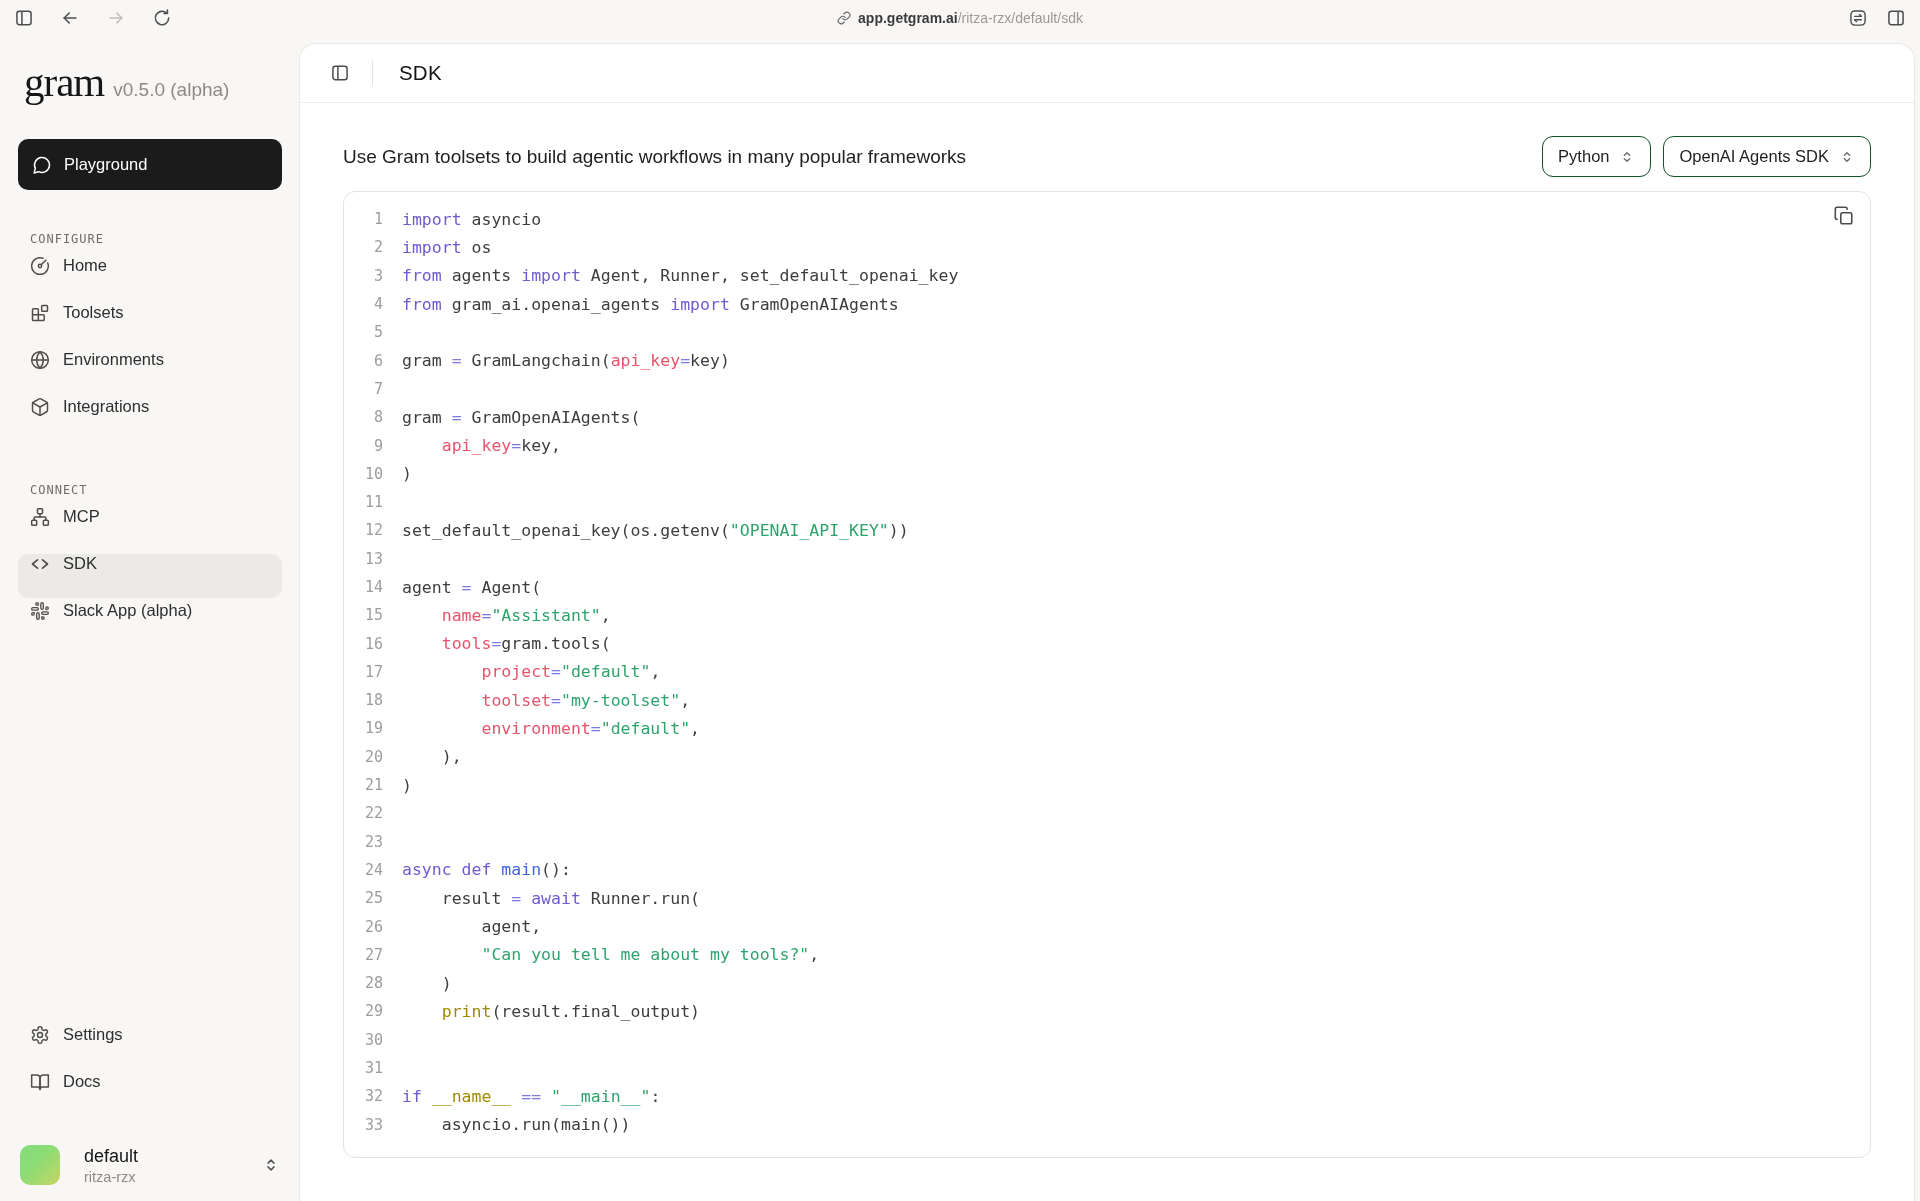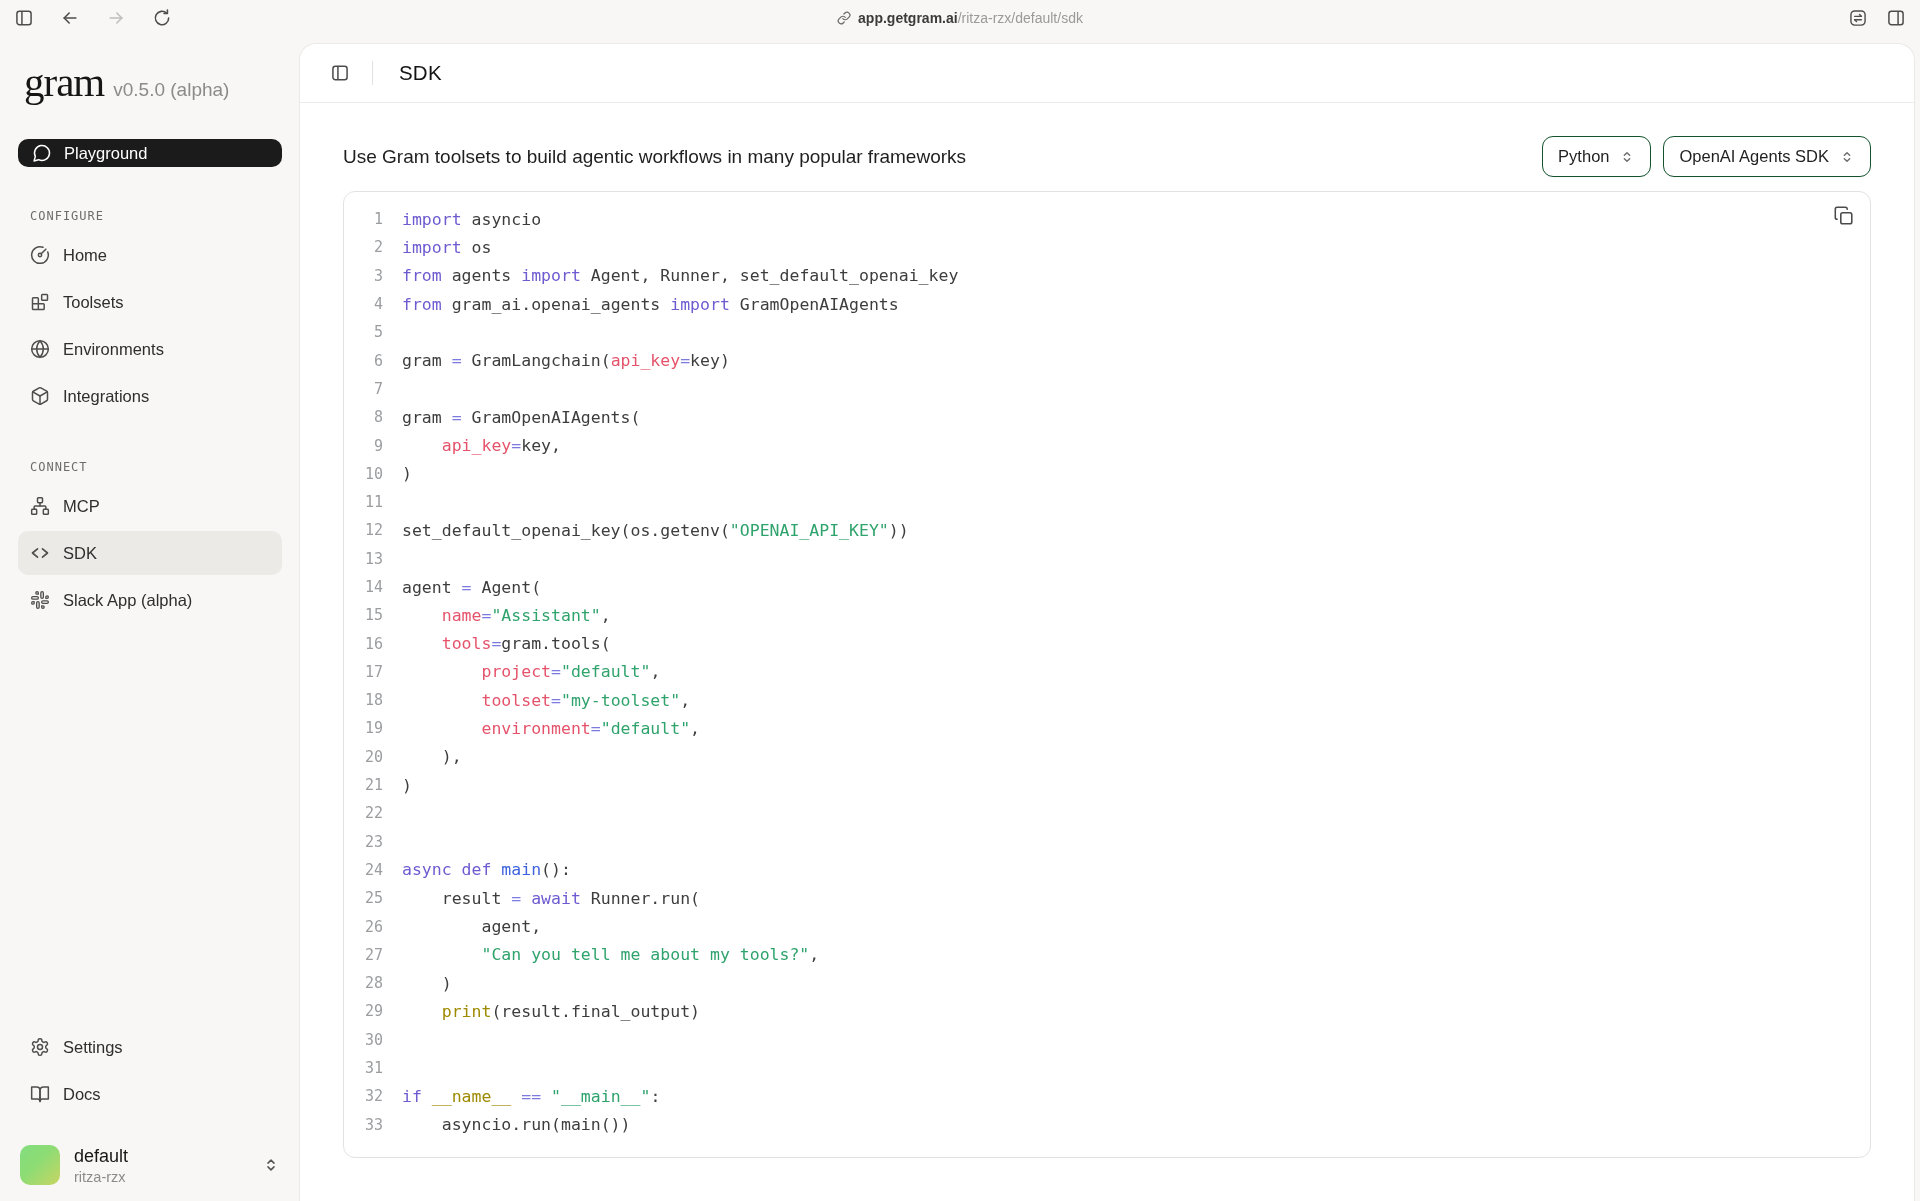--- a/index.html
+++ b/index.html
@@ -17,33 +17,33 @@
   .bb-url .path { color:#9c9a97; }
   .bb-right { margin-left:auto; display:flex; align-items:center; gap:18px; }
 
   
   .app { display:flex; height:1165px; }
   .sidebar { width:300px; flex:0 0 300px; display:flex; flex-direction:column; padding:0 18px 16px 18px; }
   .logo-row { margin-top:26px; display:flex; align-items:baseline; gap:9px; padding-left:6px; }
   .logo { font-family:"Liberation Serif", serif; font-size:41px; line-height:1; color:#161616; letter-spacing:-1px; }
   .version { font-size:19px; color:#8d8b88; }
 
-  .playground-btn { margin-top:36px; height:28px; border-radius:10px; background:#1b1b1b; color:#fff;
+  .playground-btn { margin-top:36px; height:51px; border-radius:10px; background:#1b1b1b; color:#fff;
     display:flex; align-items:center; gap:12px; padding:0 14px; font-size:16.5px; cursor:pointer; border:none; }
   .playground-btn .icon { width:20px; height:20px; }
 
   .side-section-label { margin-top:42px; margin-bottom:10px; padding-left:12px;
     font-family:"DejaVu Sans Mono", monospace; font-size:12px; letter-spacing:1px; color:#6e6c69; }
-  .side-item { height:44px; margin-bottom:3px; border-radius:10px; display:flex; align-items:center;
+  .side-item { height:44px; margin-bottom:3px; border-radius:10px; display:flex; align-items:flex-start;
     gap:13px; padding:0 12px; font-size:16.5px; color:#2e2e2e; cursor:pointer; }
   .side-item .icon { width:20px; height:20px; color:#4f4e4c; flex:0 0 20px; }
   .side-item.active { background:#ebeae7; }
 
   .side-spacer { flex:1; }
-  .account-row { margin-top:26px; display:flex; align-items:center; gap:14px; padding:0 2px; cursor:pointer; }
+  .account-row { margin-top:26px; display:flex; align-items:center; gap:24px; padding:0 2px; cursor:pointer; }
   .avatar { width:40px; height:40px; border-radius:10px;
     background:linear-gradient(135deg,#82dd7e 0%,#8edc74 45%,#c8d563 100%); }
   .account-meta { display:flex; flex-direction:column; gap:2px; }
   .account-name { font-size:18px; color:#171717; }
   .account-org { font-size:14.5px; color:#8d8b88; }
   .account-chevron { margin-left:auto; width:18px; height:18px; color:#555; }
 
   
   .main-card { flex:1; margin:8px 6px 0 0; background:#fff; border-radius:16px 16px 0 0;
     box-shadow:0 0 0 1px #eceae7; display:flex; flex-direction:column; overflow:hidden; }

